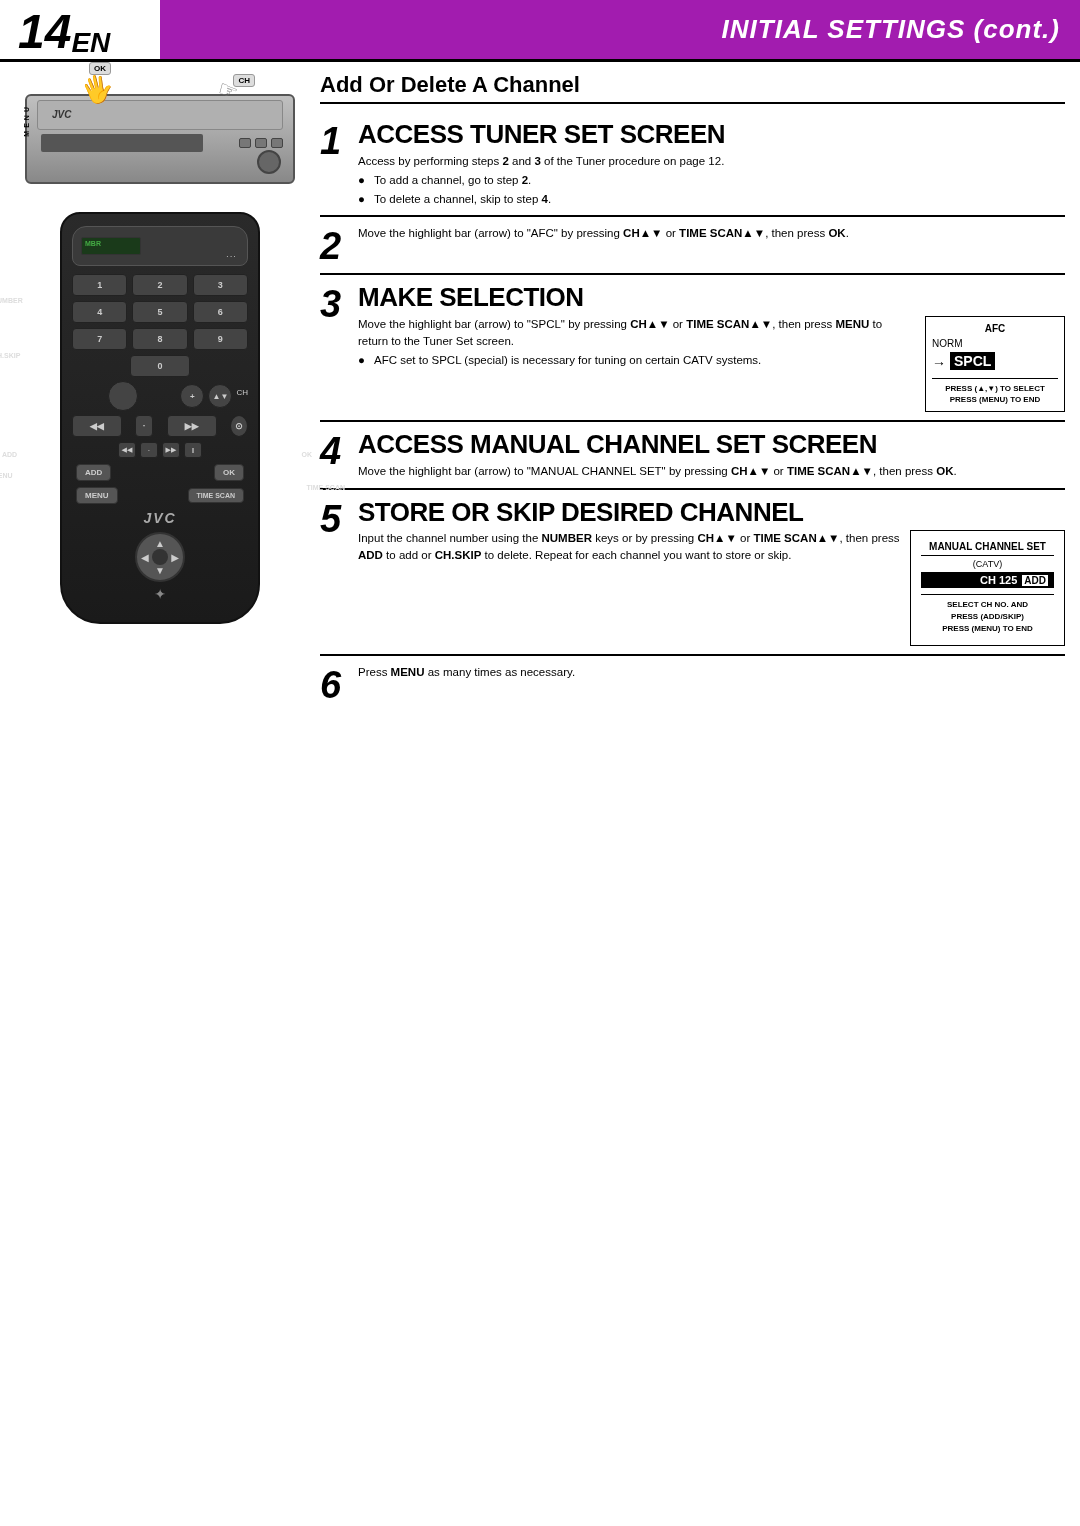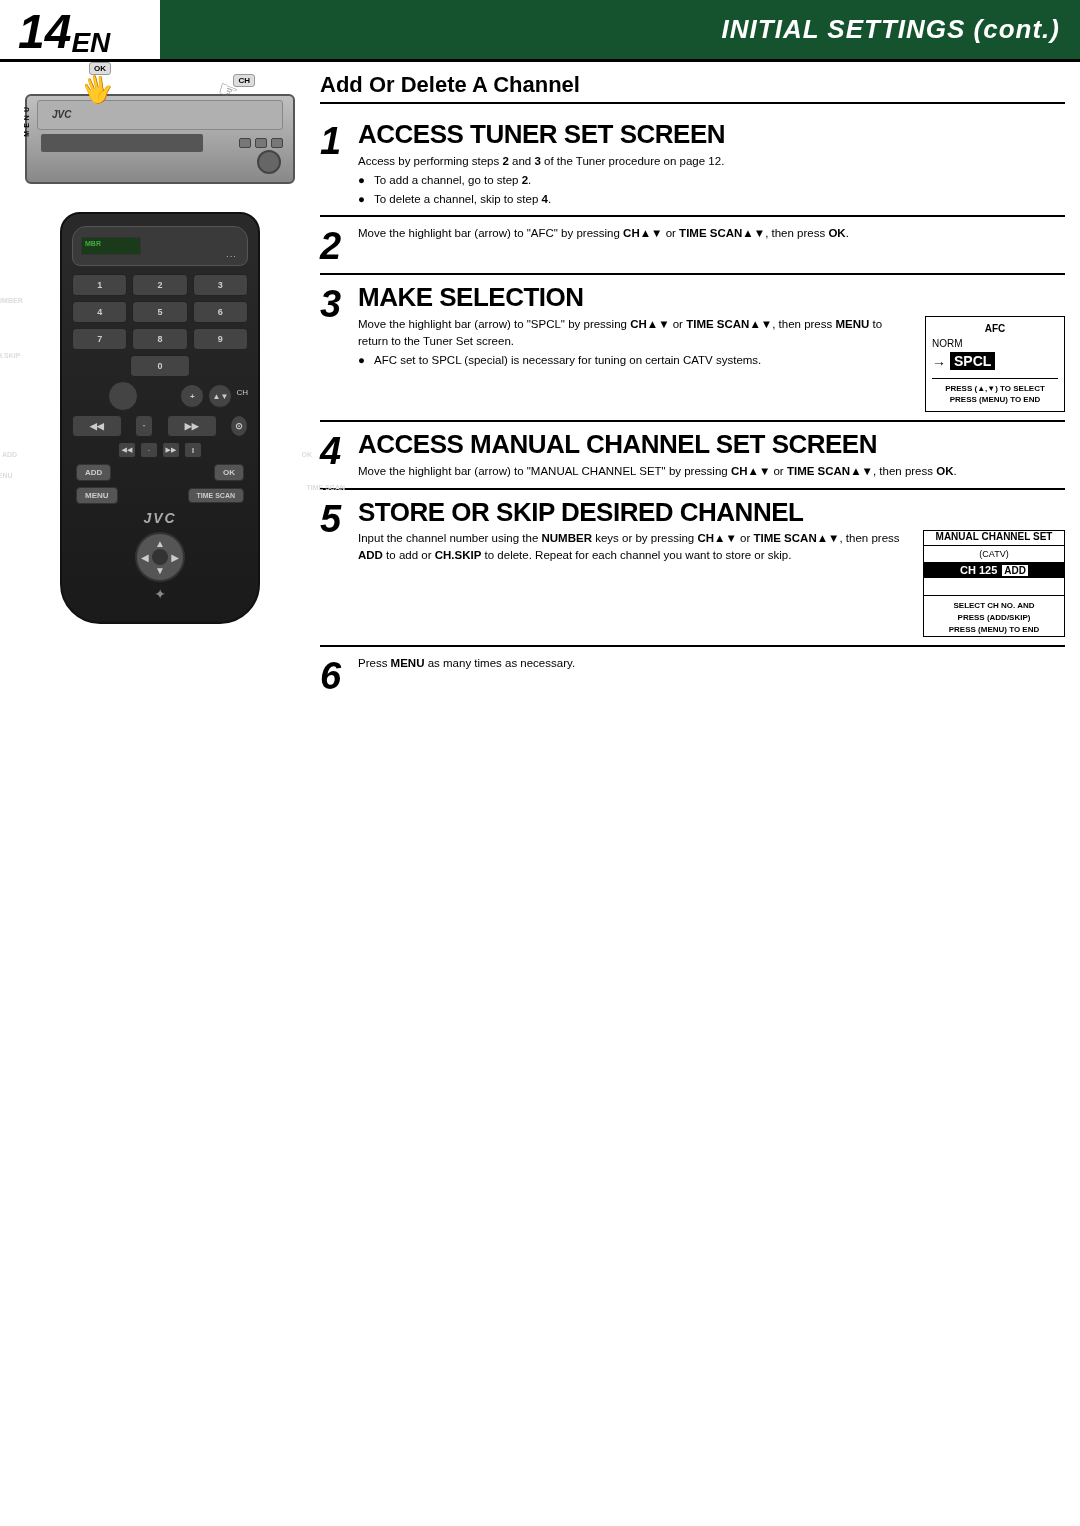--- a/index.html
+++ b/index.html
@@ -31,21 +31,21 @@
       min-width: 160px;
     }
     .header-page-num span.en {
       font-size: 28px;
       font-weight: bold;
       font-style: italic;
       vertical-align: super;
     }
     .header-title-bar {
       flex: 1;
-      background: #14532d;
+      background: #a21caf;
       display: flex;
       align-items: center;
       justify-content: flex-end;
       padding: 0 20px;
     }
     .header-title-bar span {
       color: #fff;
       font-size: 26px;
       font-weight: bold;
       font-style: italic;
@@ -407,23 +407,23 @@
       padding-top: 4px;
       text-align: center;
       font-size: 8px;
       font-weight: bold;
       line-height: 1.4;
     }
 
     
     
     .step5-panel {
-      width: 142px;
+      width: 155px;
       border: 1.5px solid #000;
-      padding: 0;
+      padding: 10px;
       font-size: 9px;
     }
     .panel5-header {
       text-align: center;
       font-size: 10px;
       font-weight: bold;
       border-bottom: 1px solid #000;
       padding-bottom: 3px;
       margin-bottom: 3px;
     }
@@ -431,33 +431,33 @@
       text-align: center;
       font-size: 9px;
       margin: 2px 0;
     }
     .panel5-ch {
       background: #000;
       color: #fff;
       padding: 2px 6px;
       font-size: 11px;
       font-weight: bold;
-      text-align: center;
+      text-align: right;
       margin: 3px 0;
     }
     .panel5-ch .add-text {
       background: #fff;
       color: #000;
       font-size: 10px;
       font-weight: bold;
       padding: 0 2px;
       margin-left: 2px;
     }
     .panel5-footer {
-      margin-top: 17px;
+      margin-top: 6px;
       border-top: 1px solid #000;
       padding-top: 4px;
       text-align: center;
       font-size: 8px;
       font-weight: bold;
       line-height: 1.5;
     }
   </style>
 </head>
 <body>

